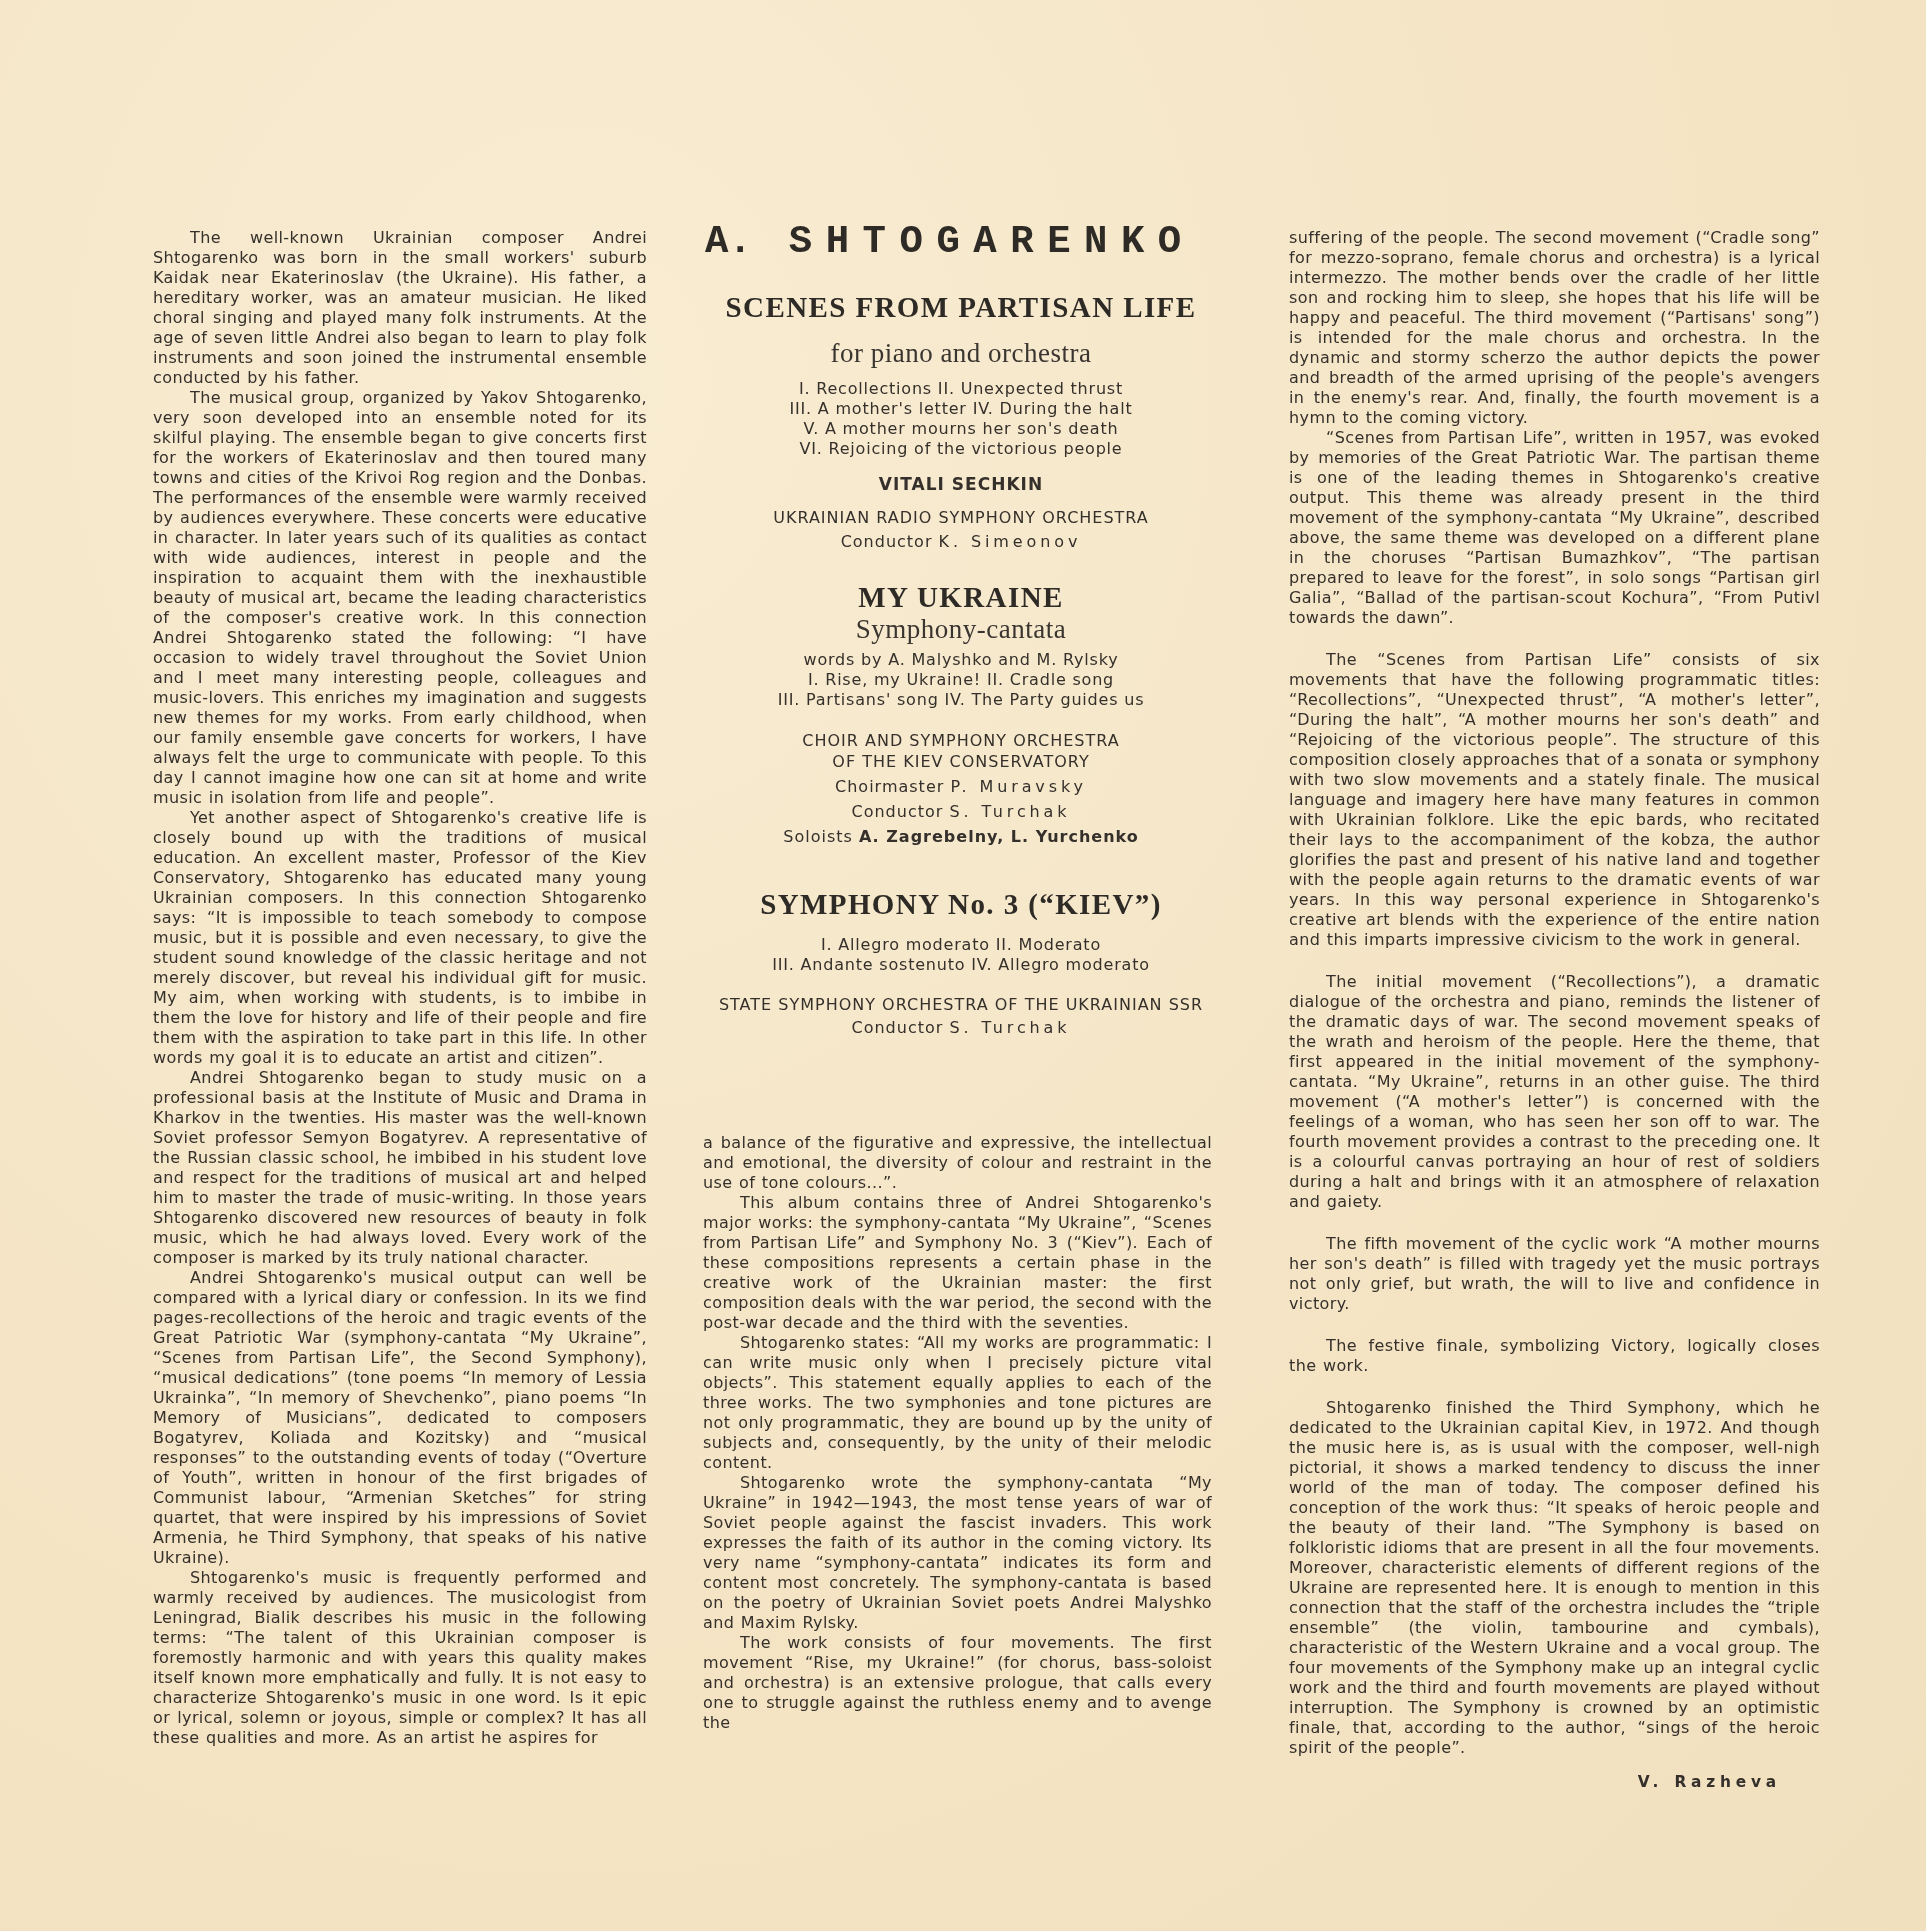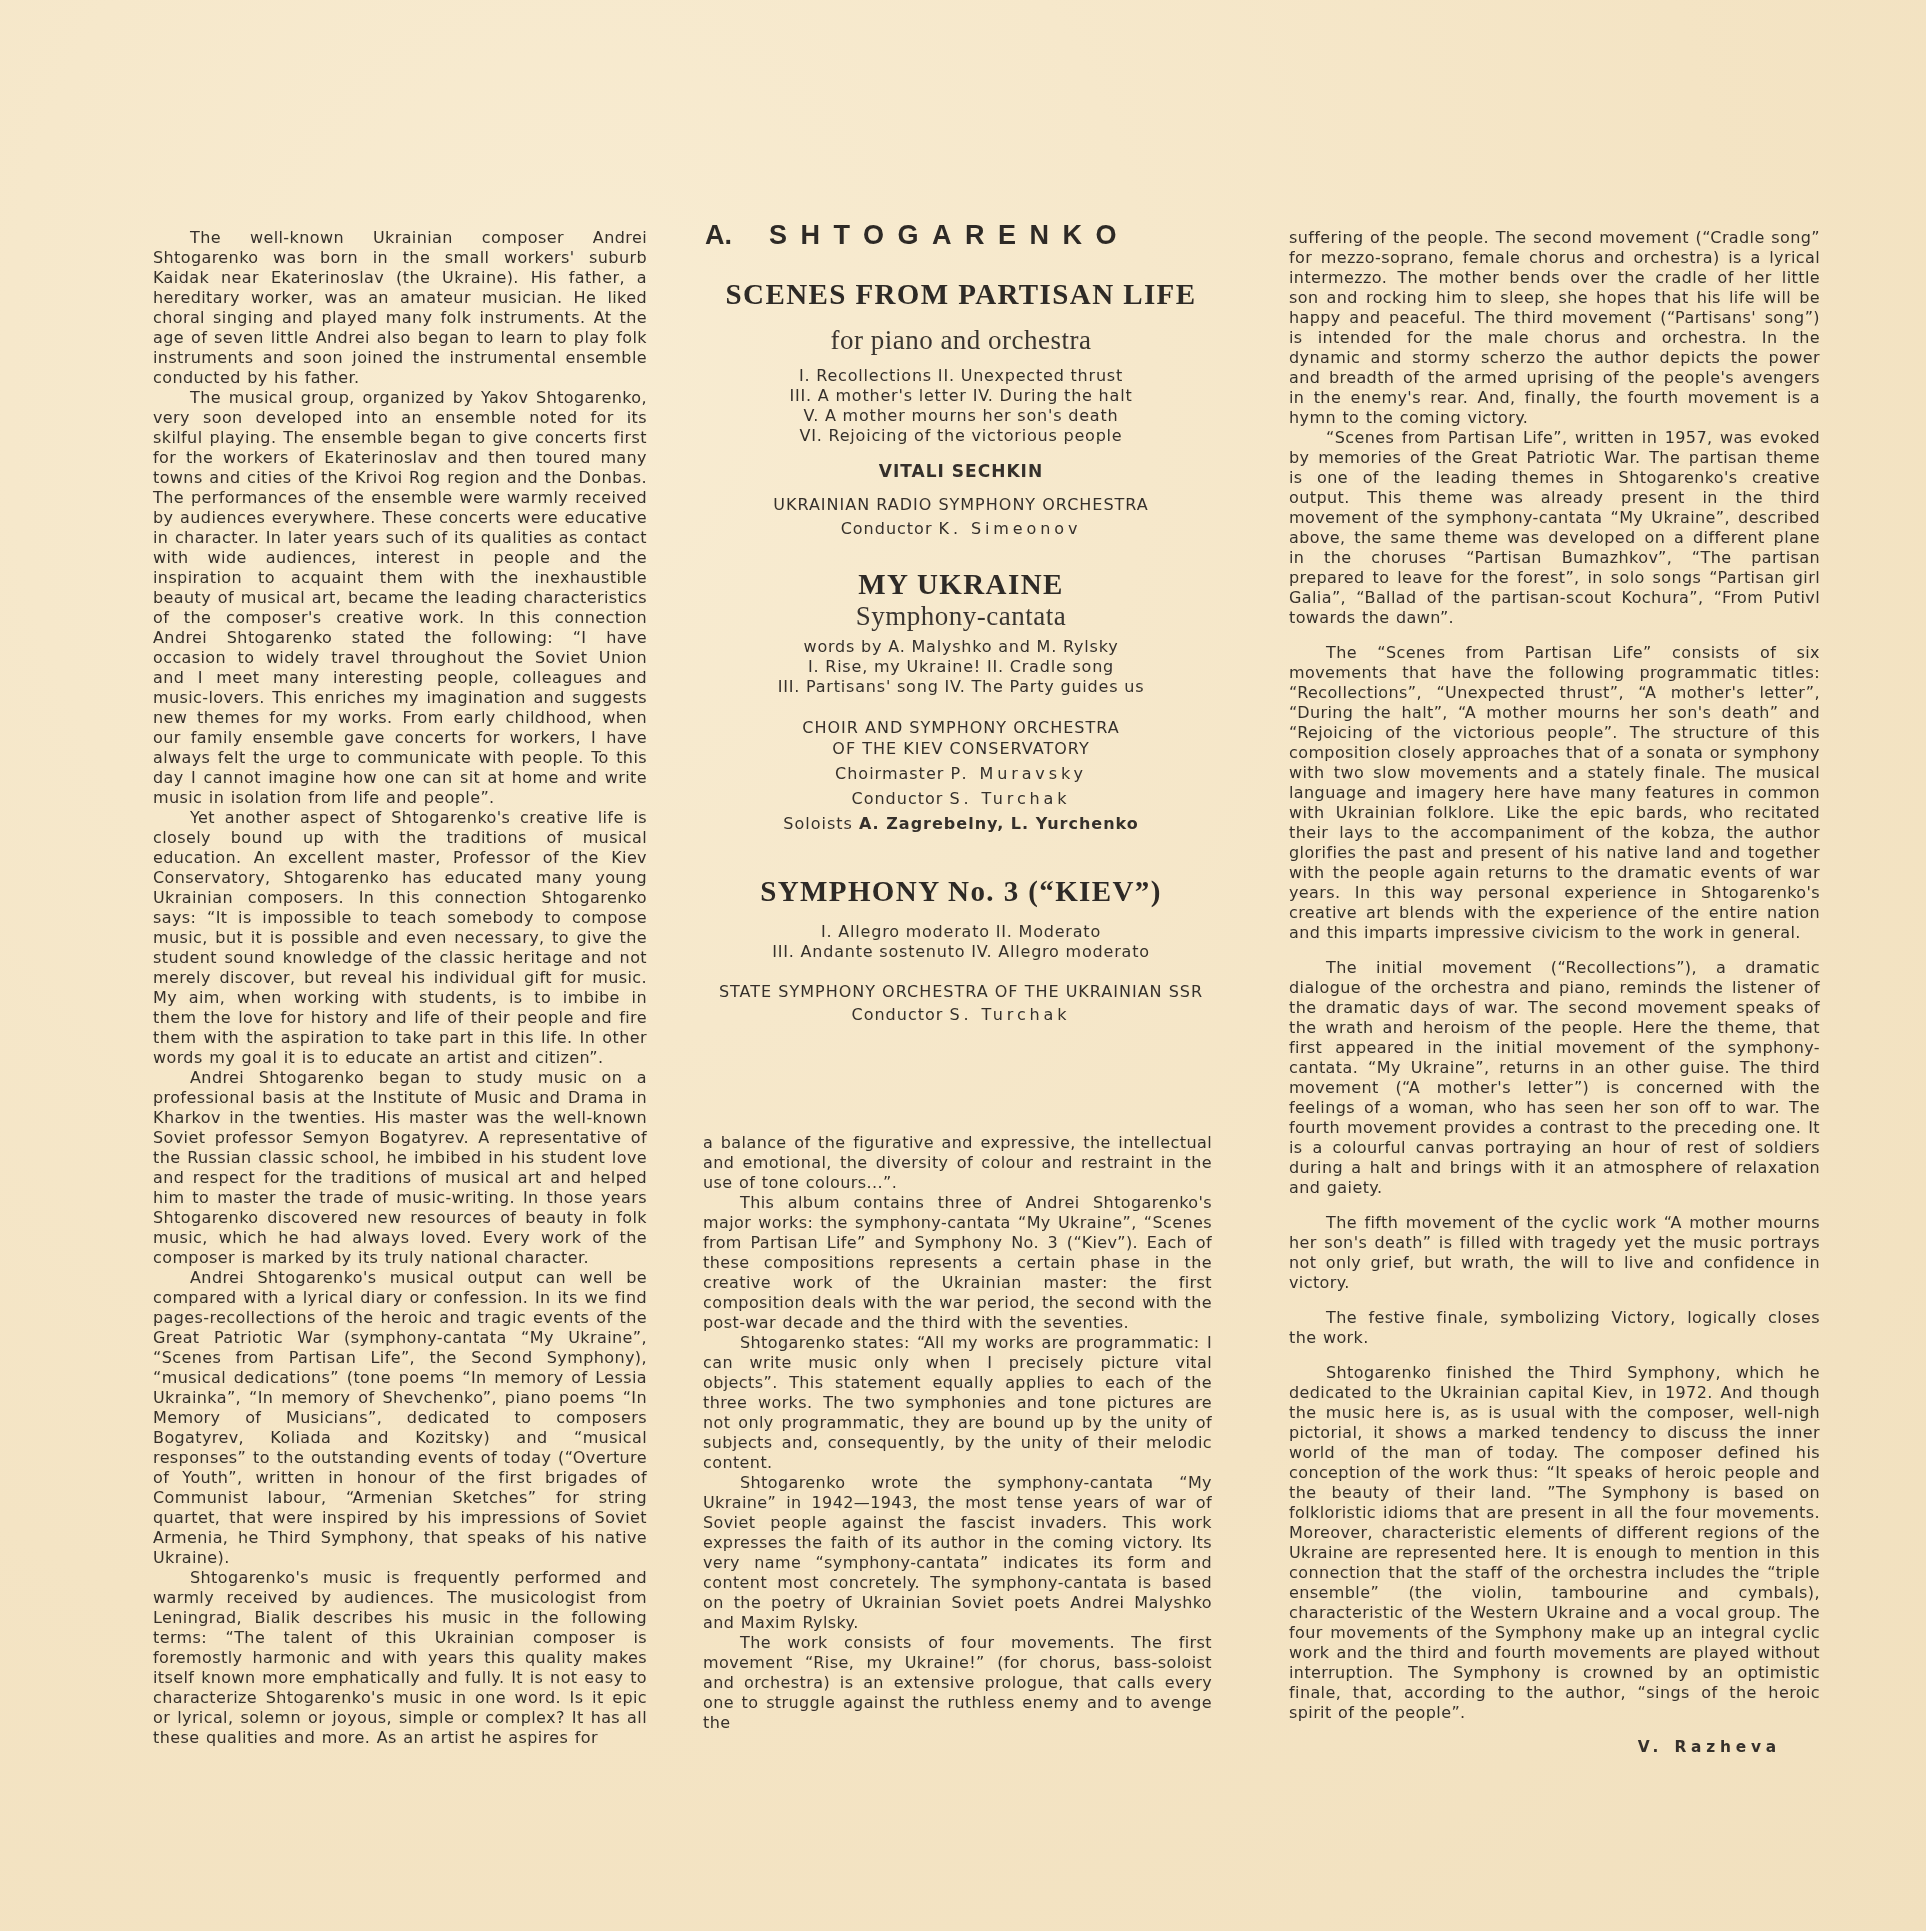--- a/index.html
+++ b/index.html
@@ -14,32 +14,32 @@
   .col {
     position:absolute;
     font-size:16px;
     line-height:20px;
     text-align:justify;
     letter-spacing:0.4px;
     word-spacing:1px;
   }
   .col p { margin:0; text-indent:37px; }
   .col p.noindent { text-indent:0; }
-  .col p.gap { margin-top:15px; }
+  .col p.gap { margin-top:22px; }
   #left  { left:153px;  top:228px; width:494px; }
   #mid   { left:703px;  top:1133px; width:509px; }
   #right { left:1289px; top:228px; width:531px; }
 
   #header {
     position:absolute; left:676px; top:220px; width:570px;
     text-align:center;
   }
   .composer {
-    font-family:Liberation Sans, sans-serif;
-    font-weight:bold; font-size:27px; letter-spacing:13.5px;
+    font-family:Liberation Mono, monospace;
+    font-weight:bold; font-size:39px; letter-spacing:13.5px;
     margin:0 0 0 0; color:#2e2a26;
     text-align:left; padding-left:29px;
   }
   .composer .initial { margin-right:37px; letter-spacing:0; }
   .work-title {
     font-family:"Liberation Serif", serif; font-weight:bold;
     font-size:29px; letter-spacing:1.4px; color:#2e2a26; margin:0;
   }
   .work-sub {
     font-family:"Liberation Serif", serif; font-size:27px;

